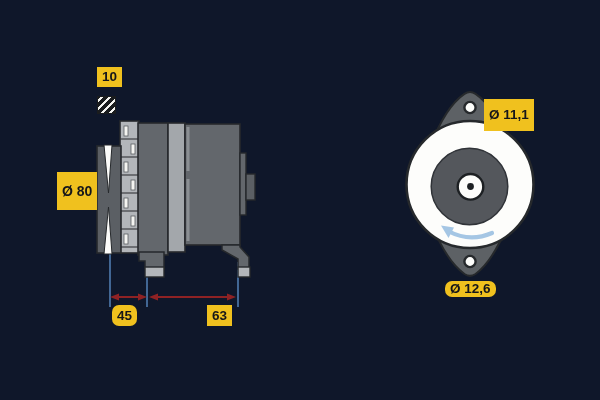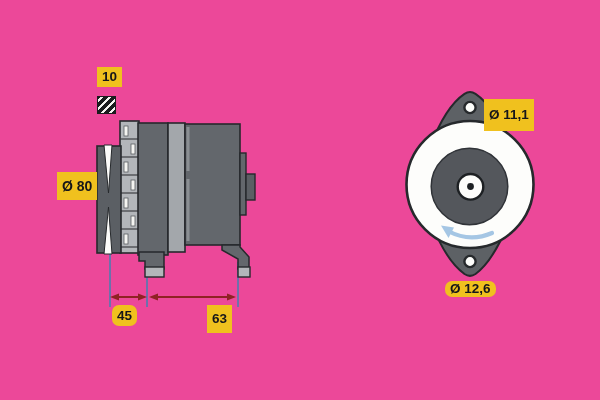--- a/index.html
+++ b/index.html
@@ -1,17 +1,17 @@
 <!DOCTYPE html>
 <html><head>
 <meta charset="utf-8">
 <style>
   html,body{margin:0;padding:0;background:#fbfbf9;}
   .canvas{
-    position:relative;width:600px;height:400px;background:#ec4899;
+    position:relative;width:600px;height:400px;background:#0f172a;
     font-family:"Liberation Sans",sans-serif;overflow:hidden;
   }
   svg{position:absolute;left:0;top:0;}
   .lbl{
     position:absolute;display:flex;align-items:center;justify-content:center;
     font-weight:bold;color:#15161a;white-space:nowrap;
     padding:2px 5px;box-sizing:border-box;line-height:1.15;
   }
   .lbl-yellow{background:#f0c11e;}
   .lbl-blue{background:#b6cde7;color:#2b3447;}
@@ -113,22 +113,22 @@
       <circle cx="470" cy="107.5" r="5.6" fill="#fdfdfb" stroke="#26292c" stroke-width="2.4"></circle>
       <circle cx="470" cy="261.5" r="5.6" fill="#fdfdfb" stroke="#26292c" stroke-width="2.4"></circle>
     </g>
   </svg>
 
   <div class="lbl lbl-yellow fs13" style="left:97px;top:67px;height:20px;">10</div>
 
   <div class="hatch"></div>
 
 
-  <div class="lbl lbl-yellow fs14" style="left:57px;top:172px;height:28px;">Ø 80</div>
+  <div class="lbl lbl-yellow fs14" style="left:57px;top:172px;height:38px;">Ø 80</div>
 
   <div class="lbl lbl-yellow fs13" style="left:112px;top:305px;height:21px;border-radius:7px;">45</div>
 
-  <div class="lbl lbl-yellow fs13" style="left:207px;top:305px;height:28px;">63</div>
+  <div class="lbl lbl-yellow fs13" style="left:207px;top:305px;height:21px;">63</div>
 
   <div class="lbl lbl-yellow fs13" style="left:484px;top:99px;height:32px;">Ø 11,1</div>
 
   <div class="lbl lbl-yellow fs13" style="left:445px;top:281px;height:16px;border-radius:7px;">Ø 12,6</div>
 </div>
 
 </body></html>

